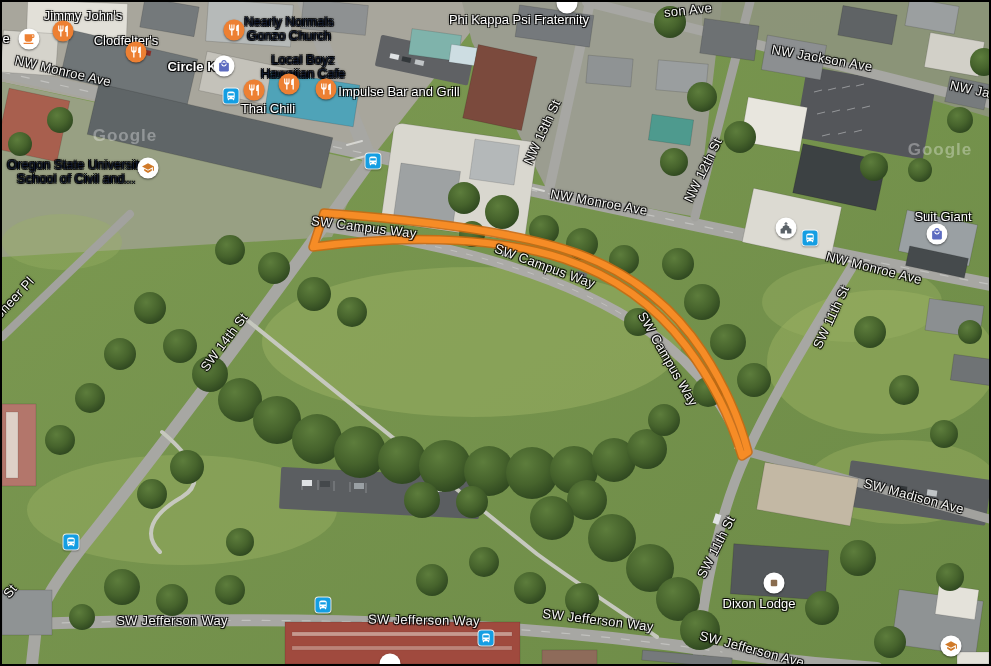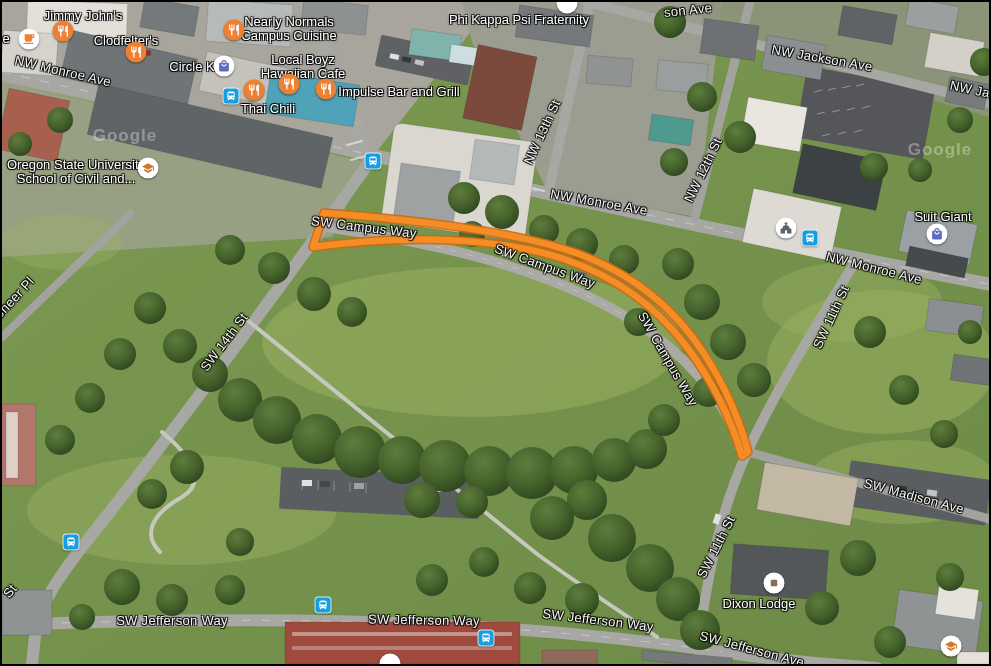--- a/index.html
+++ b/index.html
@@ -4,21 +4,21 @@
 <style>
   html,body{margin:0;padding:0;background:#222;}
   .frame{position:relative;width:987px;height:662px;border:2px solid #000;overflow:hidden;
          background:#76924d;font-family:"Liberation Sans",sans-serif;}
   .scene{position:absolute;left:0;top:0;}
   .lbl{position:absolute;white-space:nowrap;color:#fff;font-size:13px;line-height:13px;
        transform:translate(-50%,-50%) rotate(var(--r,0deg));
        text-shadow:-1px -1px 0 rgba(0,0,0,.78),1px -1px 0 rgba(0,0,0,.78),
                    -1px 1px 0 rgba(0,0,0,.78),1px 1px 0 rgba(0,0,0,.78),0 0 3px rgba(0,0,0,.95);}
   .street{letter-spacing:.3px;color:#f4f4f2;}
-  .poi2{position:absolute;transform:translate(-50%,-50%);text-align:center;color:#ffffff;
+  .poi2{position:absolute;transform:translate(-50%,-50%);text-align:center;color:#0f172a;
         font-size:13px;line-height:13.5px;white-space:nowrap;
         text-shadow:-1px -1px 0 rgba(0,0,0,.78),1px -1px 0 rgba(0,0,0,.78),
                     -1px 1px 0 rgba(0,0,0,.78),1px 1px 0 rgba(0,0,0,.78),0 0 3px rgba(0,0,0,.95);}
   .picon{position:absolute;width:21px;height:21px;border-radius:50%;
          transform:translate(-50%,-50%);display:flex;align-items:center;justify-content:center;
          box-shadow:0 1px 2px rgba(0,0,0,.5);}
   .picon svg{width:13px;height:13px;display:block;}
   .orangebg{background:#ED8033;}
   .whitebg{background:#ffffff;}
   .bus{position:absolute;width:15px;height:15px;border-radius:3px;background:#149EE3;
@@ -260,27 +260,27 @@
   <div class="lbl street" style="left:422px;top:618px;--r:1deg;">SW Jefferson Way</div>
   <div class="lbl street" style="left:596px;top:618px;--r:7deg;">SW Jefferson Way</div>
   <div class="lbl street" style="left:750px;top:647px;--r:15deg;">SW Jefferson Ave</div>
   <div class="lbl street" style="left:8px;top:589px;--r:-50deg;">St</div>
 
   <div class="lbl" style="left:81px;top:13px;">Jimmy John's</div>
   <div class="lbl" style="left:4px;top:36px;">e</div>
   <div class="lbl" style="left:124px;top:38px;text-align:center;">Clodfelter's</div>
   <div class="poi2" style="left:287px;top:26px;">
       <div>Nearly Normals</div>
-      <div>Campus Cuisine</div>
+      <div>Gonzo Church</div>
     </div>
   <div class="poi2" style="left:301px;top:58px;margin-top:6px;">
       <div>Local Boyz</div>
       <div>Hawaiian Cafe</div>
     </div>
-  <div class="lbl" style="left:190px;top:64px;">Circle K</div>
+  <div class="lbl" style="left:190px;top:64px;font-weight:bold;">Circle K</div>
   <div class="lbl" style="left:266px;top:106px;">Thai Chili</div>
   <div class="lbl" style="left:397px;top:89px;">Impulse Bar and Grill</div>
   <div class="lbl" style="left:517px;top:17px;">Phi Kappa Psi Fraternity</div>
   <div class="poi2" style="left:74px;top:169px;">
       <div>Oregon State University</div>
       <div>School of Civil and...</div>
     </div>
   <div class="lbl" style="left:941px;top:214px;">Suit Giant</div>
   <div class="lbl" style="left:757px;top:601px;">Dixon Lodge</div>
   <div class="poi2" style="left:972px;top:651px;margin-top:32px;">

